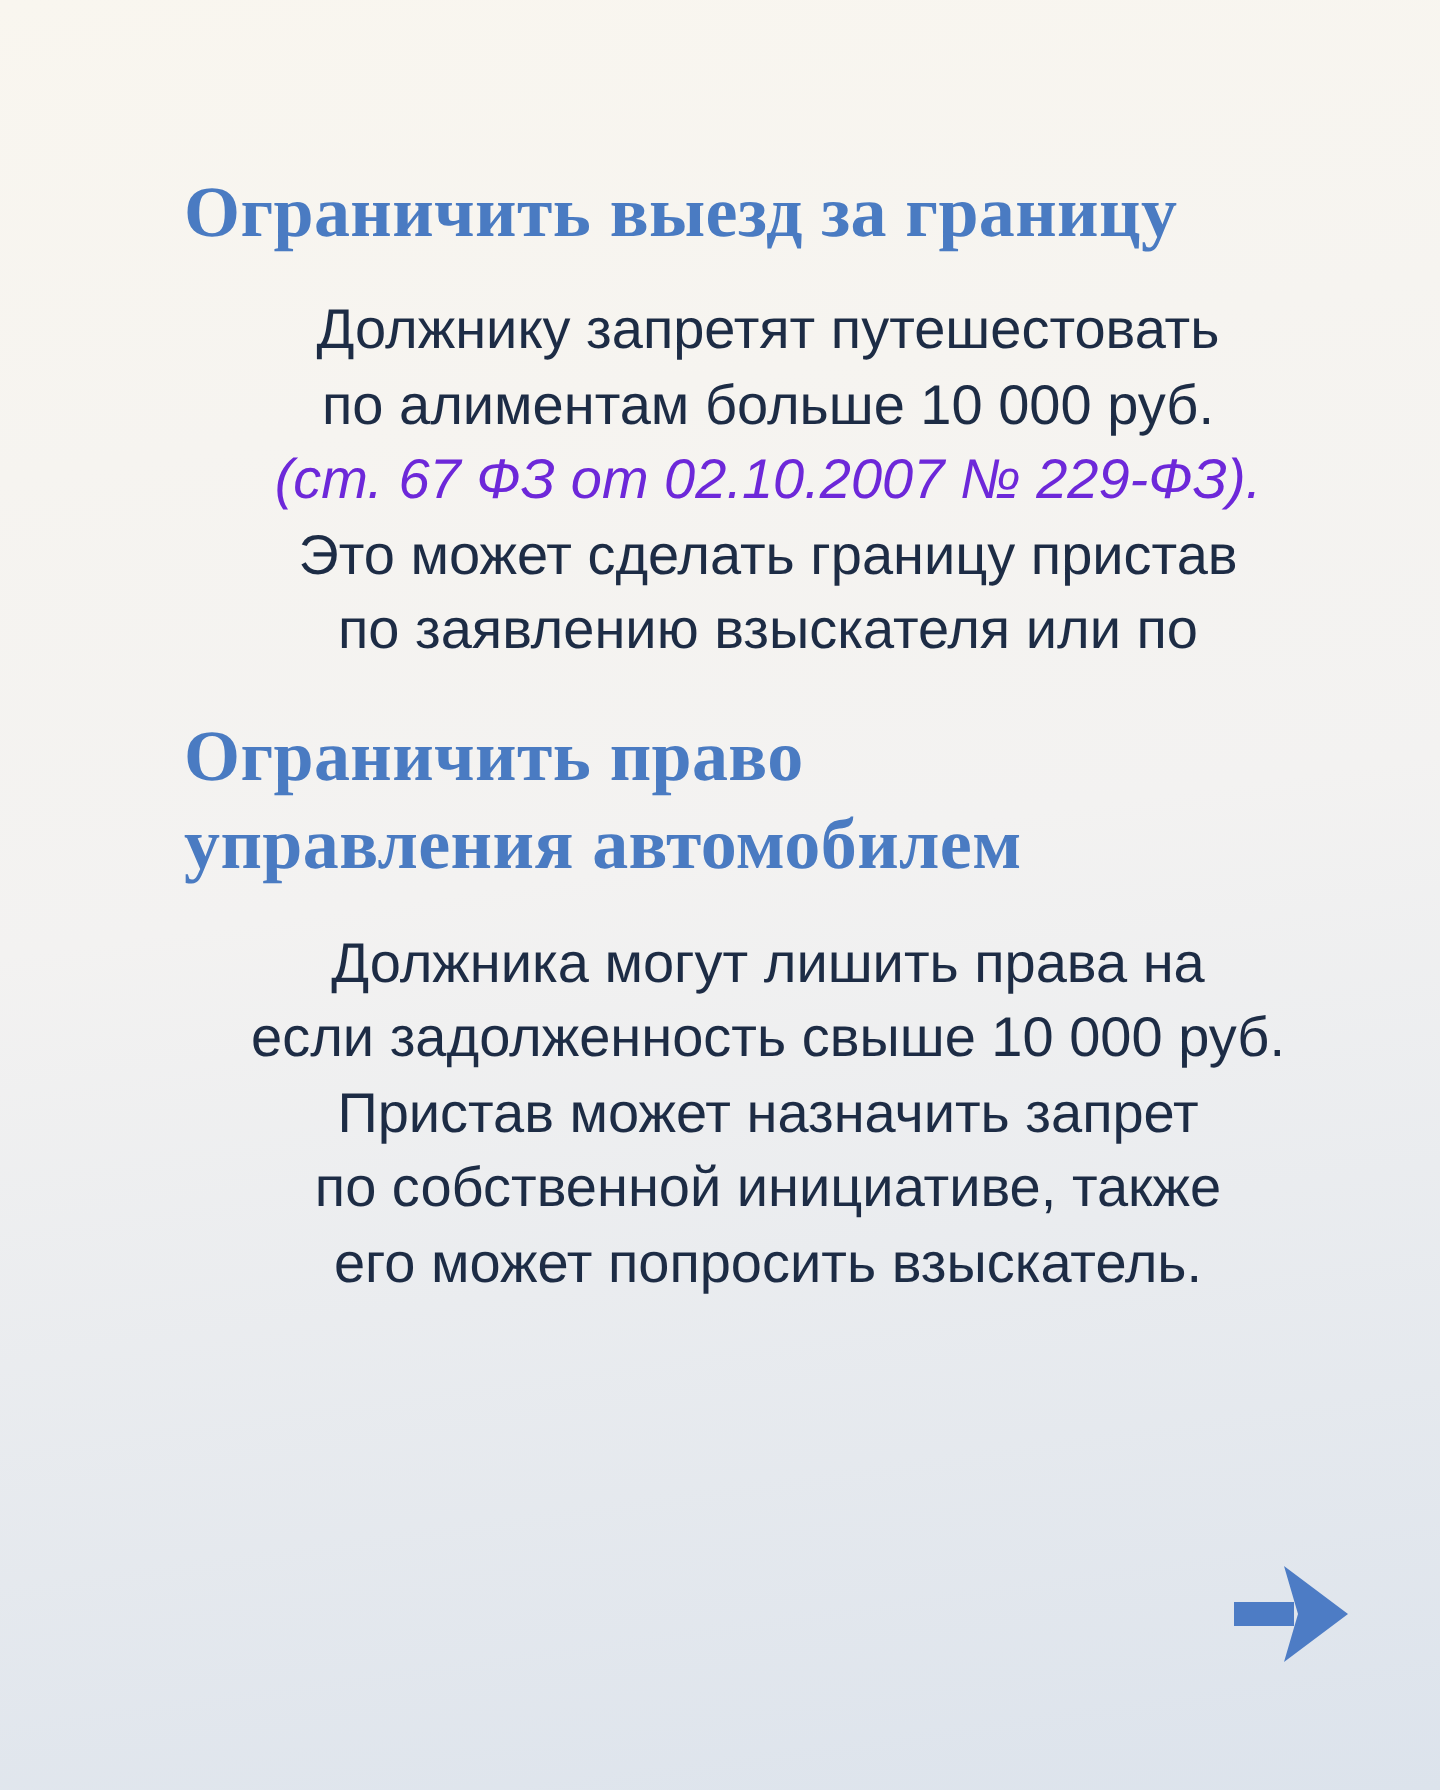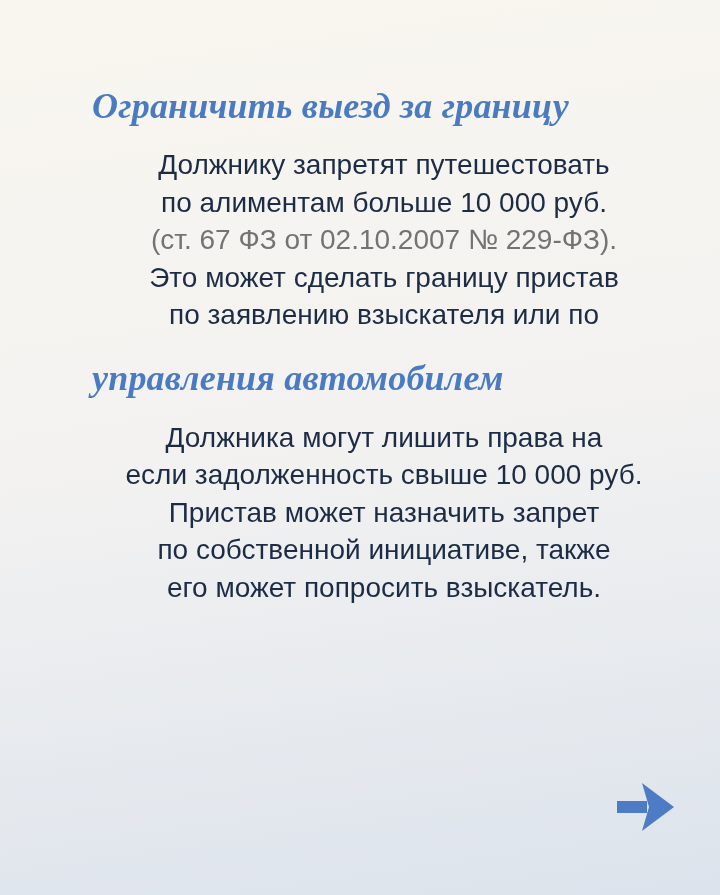--- a/index.html
+++ b/index.html
@@ -25,35 +25,35 @@
     margin: 0;
     font-family: "Liberation Serif", "DejaVu Serif", serif;
     font-weight: 700;
     font-size: 36px;
     line-height: 44px;
     color: #4a7bc2;
     letter-spacing: 0.2px;
   }
   .section-heading .h-line {
     display: block;
-    font-style: italic;
   }
   .section-body {
     margin: 18px 0 0 0;
     font-size: 28px;
     line-height: 37.5px;
     color: #1d2c45;
   }
   .section-body .line {
     display: block;
     white-space: nowrap;
     text-align: center;
   }
   .section-body .citation {
-    color: #737373;
+    font-style: italic;
+    color: #6d28d9;
   }
   .section + .section {
     margin-top: 22px;
   }
   .section.second .section-body {
     margin-top: 19px;
   }
   .next-arrow {
     position: absolute;
     left: 616px;
@@ -85,20 +85,21 @@
       <span class="line">Должнику запретят путешестовать</span>
       <span class="line">по алиментам больше 10 000 руб.</span>
       <span class="line citation">(ст. 67 ФЗ от 02.10.2007 № 229-ФЗ).</span>
       <span class="line">Это может сделать границу пристав</span>
       <span class="line">по заявлению взыскателя или по</span>
     </p>
   </section>
 
   <section class="section second">
     <h1 class="section-heading">
+      <span class="h-line">Ограничить право</span>
       <span class="h-line">управления автомобилем</span>
     </h1>
     <p class="section-body">
       <span class="line">Должника могут лишить права на</span>
       <span class="line">если задолженность свыше 10 000 руб.</span>
       <span class="line">Пристав может назначить запрет</span>
       <span class="line">по собственной инициативе, также</span>
       <span class="line">его может попросить взыскатель.</span>
     </p>
   </section>

